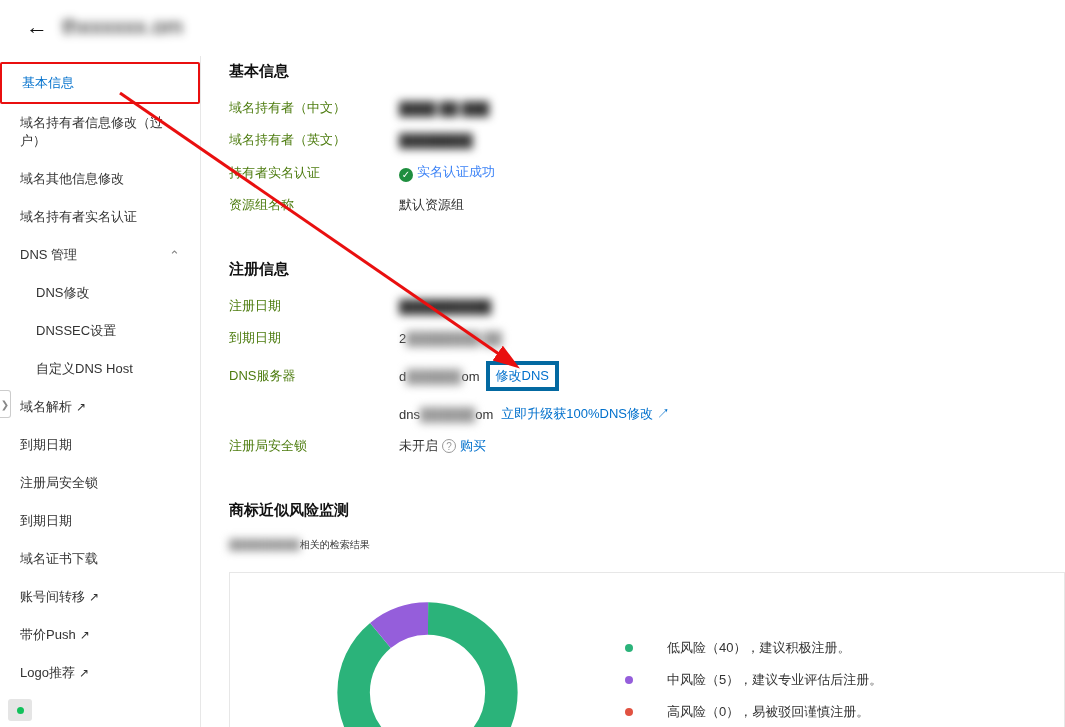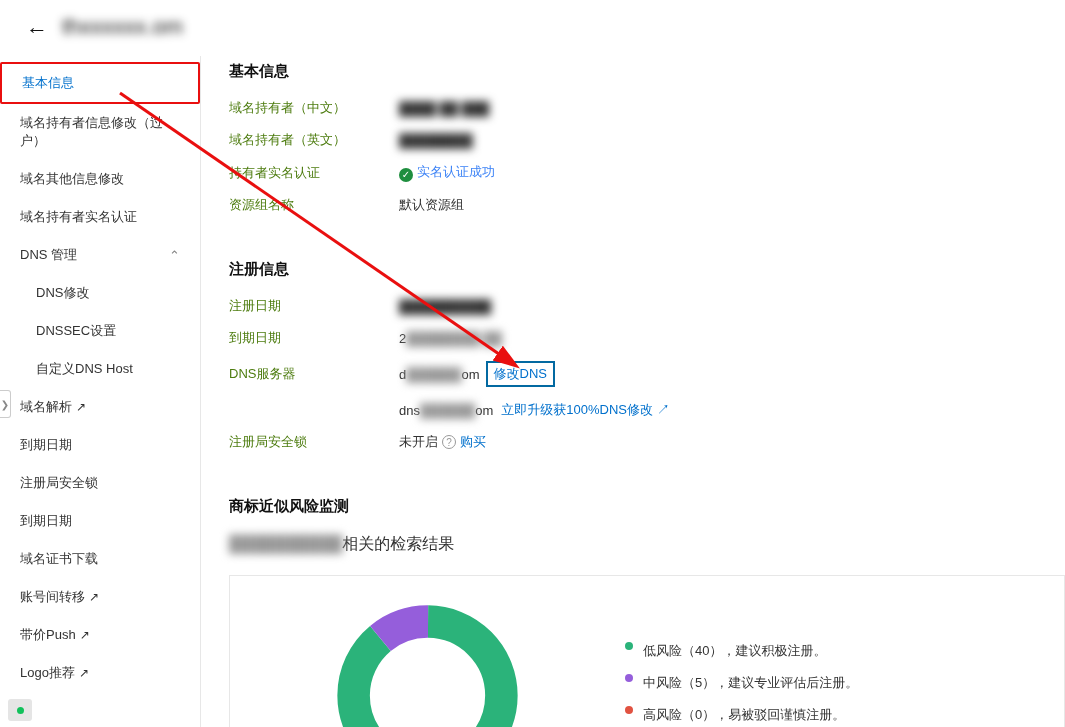--- a/index.html
+++ b/index.html
@@ -99,21 +99,21 @@
     color: #fff;
     font-size: 10px;
     line-height: 14px;
     text-align: center;
     margin-right: 4px;
     vertical-align: -2px;
   }
   .green-text { color: #3b82f6; }
   .link { color: #0070cc; cursor: pointer; }
   .boxed-link {
-    border: 2px solid #0369a1;
+    border: 4px solid #0369a1;
     padding: 2px 6px;
     margin-left: 6px;
   }
   .help-icon {
     display: inline-block;
     width: 14px;
     height: 14px;
     border: 1px solid #999;
     border-radius: 50%;
     color: #999;
@@ -138,22 +138,23 @@
     margin-top:60px;
     margin-left:80px;
   }
   .legend {
     margin-left: 100px;
     font-size: 13px;
     margin-top:50px;
   }
   .legend-item {
     display: flex;
-    align-items: flex-start;
+    align-items: center;
     margin-bottom: 14px;
+    gap: 24px;
   }
   .legend-dot {
     width: 8px;
     height: 8px;
     border-radius: 50%;
     margin-right: 10px;
   }
   .expand-handle {
     position: absolute;
     left: 0;
@@ -294,21 +295,21 @@
     </div>
     <div class="row">
       <span class="label">注册局安全锁</span>
       <span class="value">未开启</span>
       <span class="help-icon">?</span>
       <span class="link">购买</span>
     </div>
 
     <div class="spacer"></div>
     <div class="section-title">商标近似风险监测</div>
-    <div style="font-size:16px;color:#333;margin-bottom:4px">
+    <div style="font-size:10px;color:#333;margin-bottom:4px">
       <span class="blurred">██████████</span><span>相关的检索结果</span>
     </div>
 
     <div class="chart-area">
       <div class="donut-wrap">
         <svg viewBox="0 0 42 42" width="195" height="195">
           <circle cx="21" cy="21" r="15.9155" fill="transparent" stroke="#2bb37a" stroke-width="7" stroke-dasharray="88.9 11.1" stroke-dashoffset="25"></circle>
           <circle cx="21" cy="21" r="15.9155" fill="transparent" stroke="#955edb" stroke-width="7" stroke-dasharray="11.1 88.9" stroke-dashoffset="36.1"></circle>
         </svg>
       </div>

